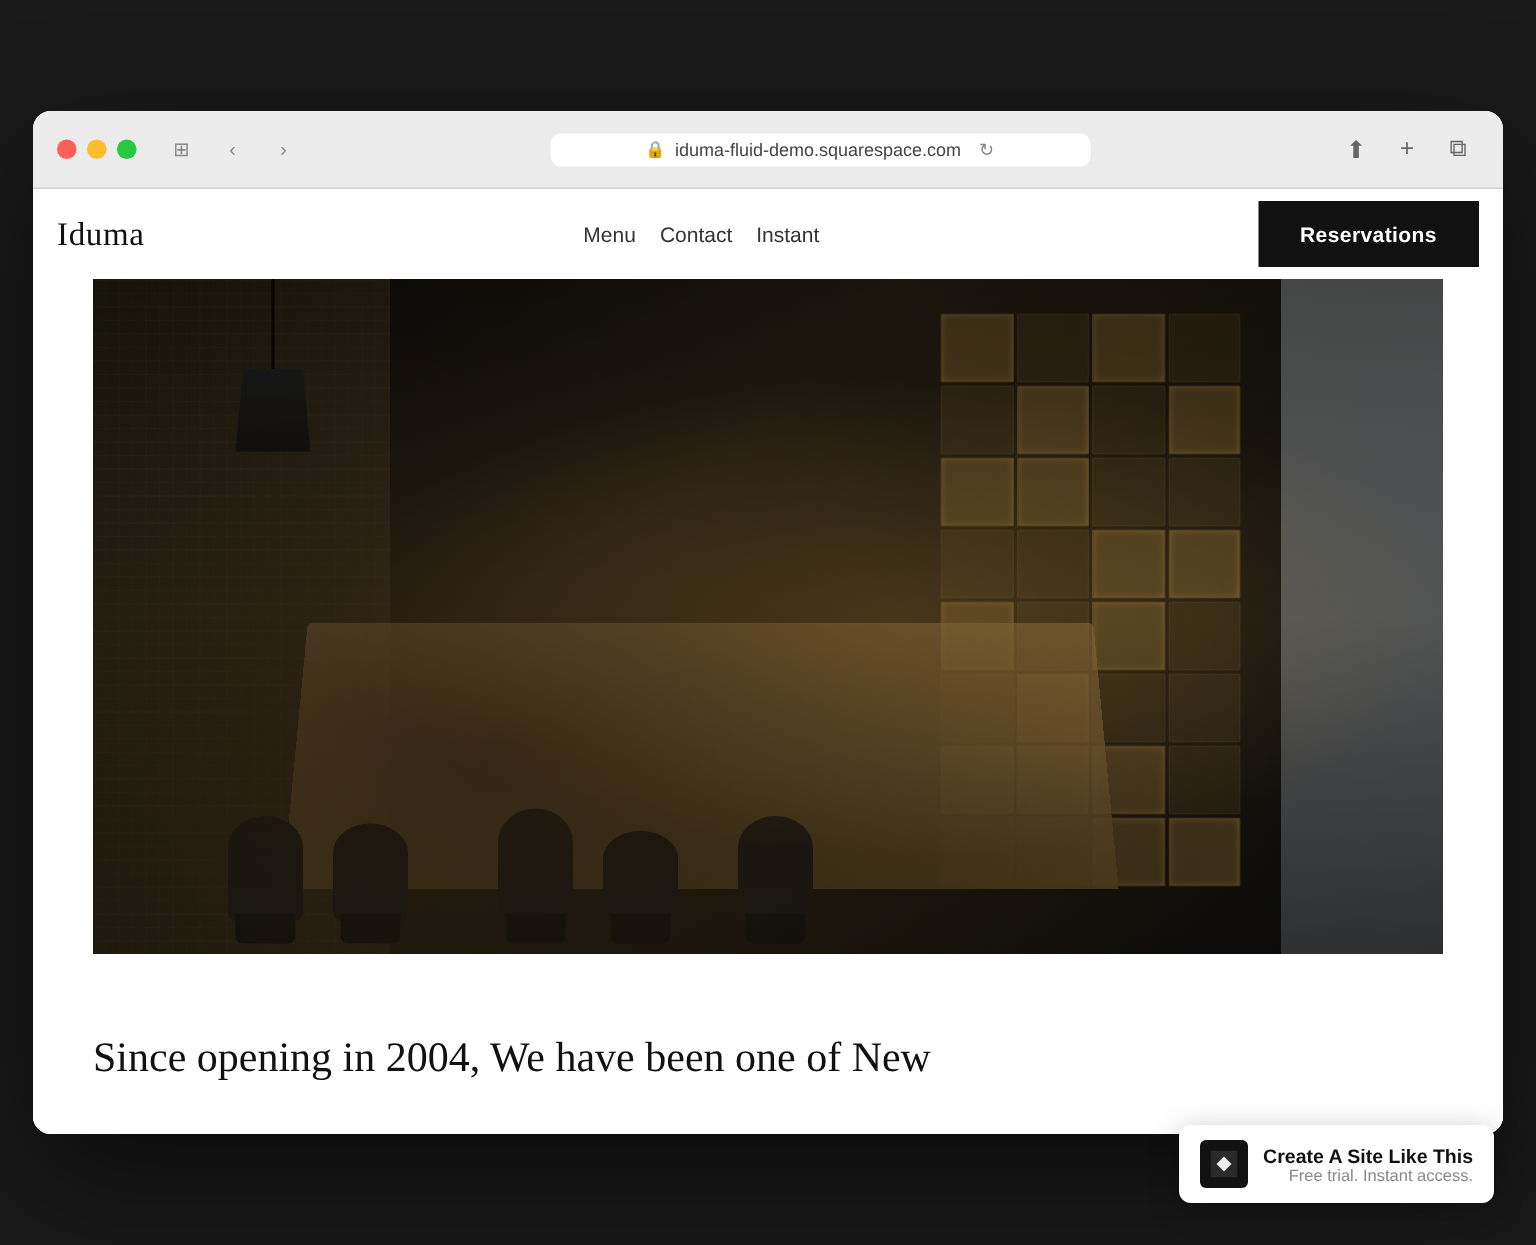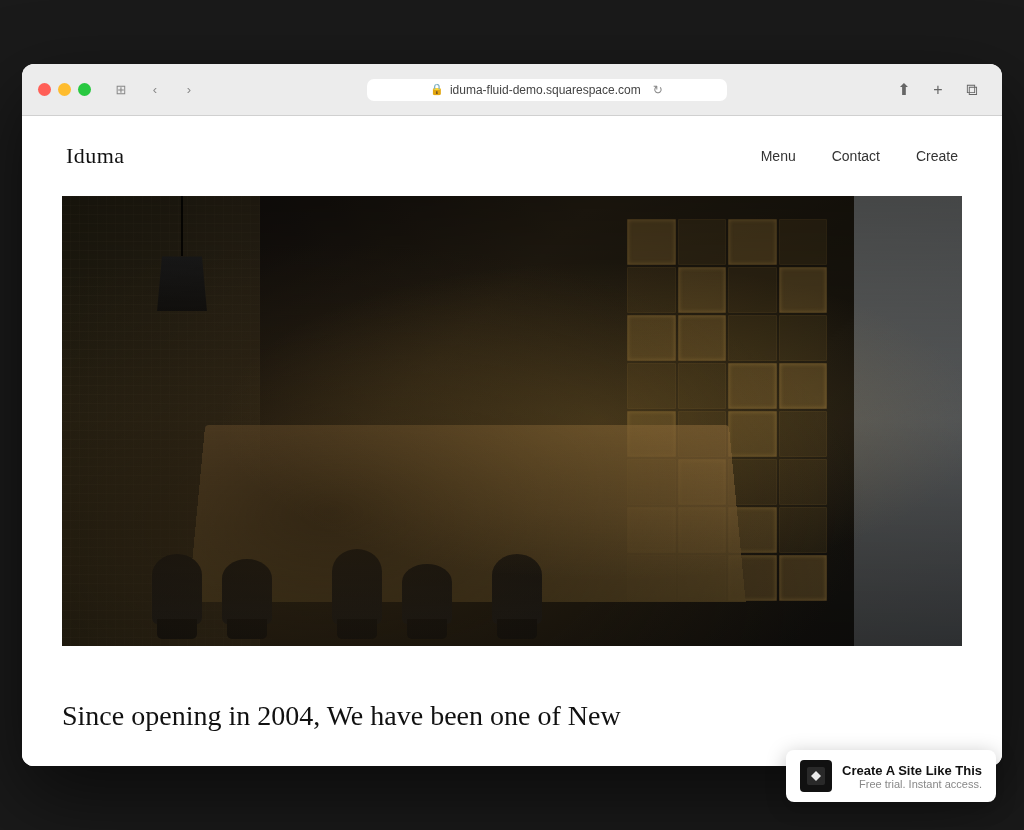--- a/index.html
+++ b/index.html
@@ -112,36 +112,36 @@
     
     .website {
       background: #fff;
     }
 
     
     .nav {
       display: flex;
       align-items: center;
       justify-content: space-between;
-      padding: 0 44px;
-      height: 80px;
+      padding: 0 16px;
+      height: 60px;
       background: #fff;
     }
 
     .nav-logo {
       font-size: 22px;
       font-weight: 400;
       color: #111;
       letter-spacing: 0.02em;
       font-family: Georgia, serif;
     }
 
     .nav-links {
       display: flex;
-      gap: 36px;
+      gap: 16px;
       align-items: flex-start;
     }
 
     .nav-link {
       font-size: 14px;
       color: #333;
       text-decoration: none;
       cursor: pointer;
       font-weight: 400;
     }
@@ -428,23 +428,24 @@
   </div>
 
   <div class="website">
 
     <nav class="nav">
       <div class="nav-logo">Iduma</div>
 
       <div class="nav-links">
         <a class="nav-link">Menu</a>
         <a class="nav-link">Contact</a>
-        <a class="nav-link">Create</a>
+        <a class="nav-link">Instant</a>
       </div>
 
+      <button class="nav-cta">Reservations</button>
     </nav>
 
     <div class="hero">
       <div class="hero-image">
 
         <div class="wall-texture"></div>
 
         <div class="wine-rack">
           <div class="wine-shelf">
             <div class="wine-cell lit"></div>

